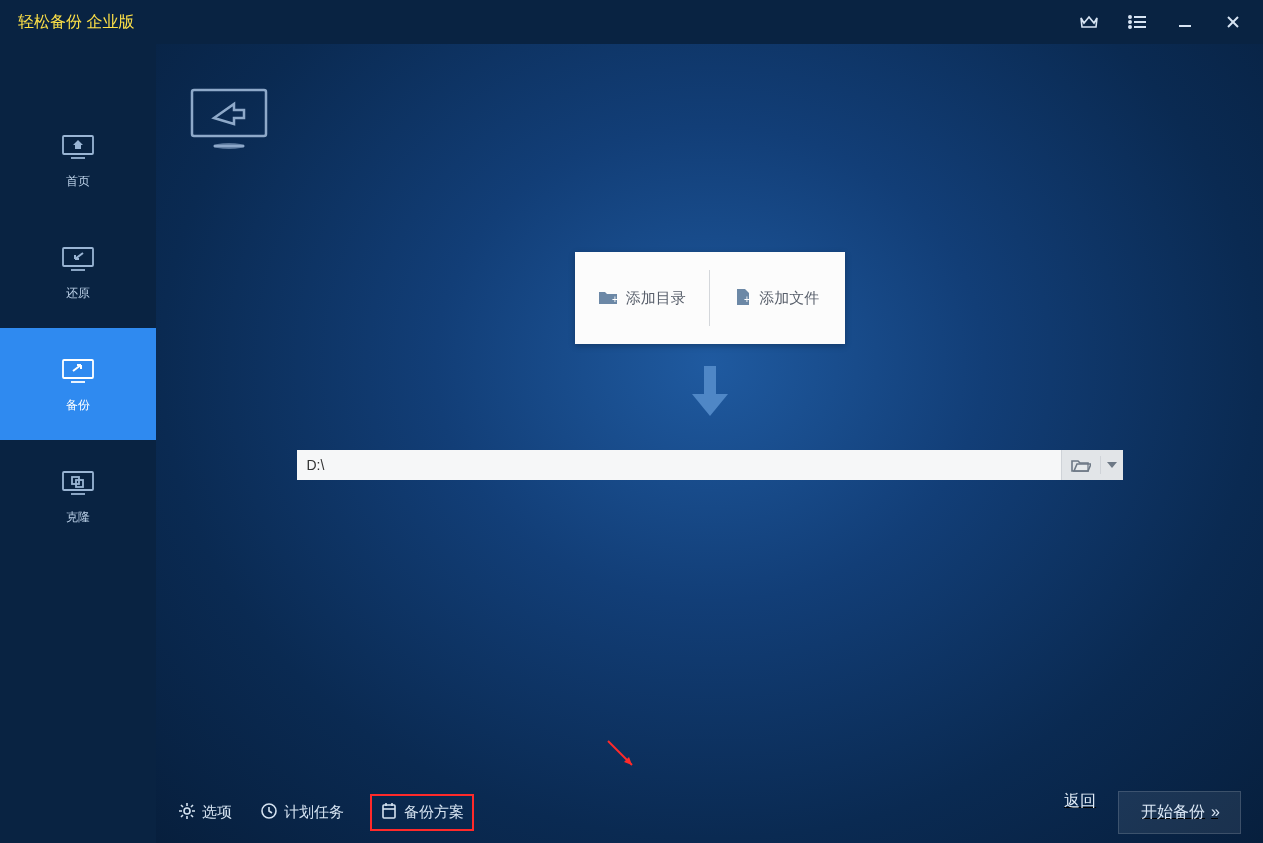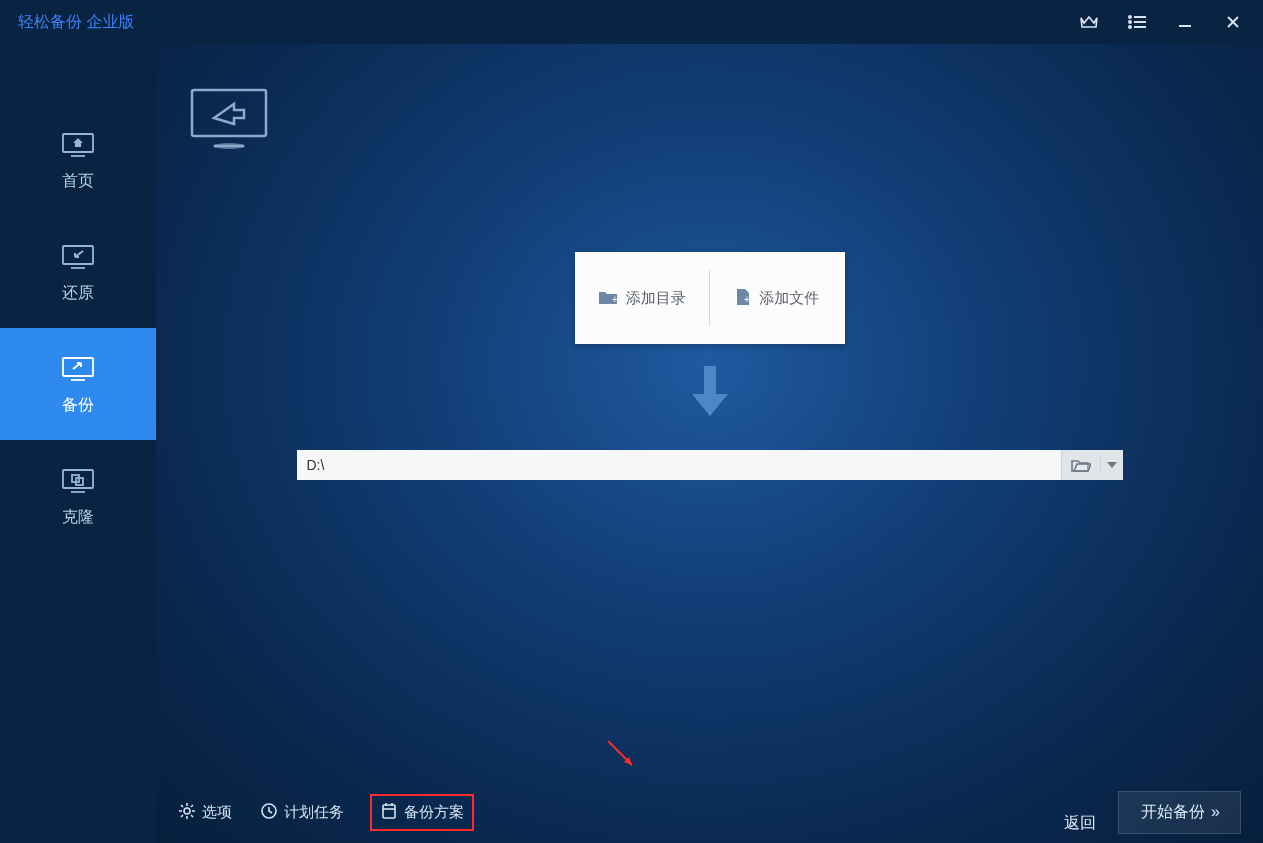--- a/index.html
+++ b/index.html
@@ -17,21 +17,21 @@
     flex-direction: column;
     background: #0a2a52;
   }
   .titlebar {
     height: 44px;
     background: #092342;
     display: flex;
     align-items: center;
     justify-content: space-between;
     padding: 0 18px;
-    color: #3b82f6;
+    color: #fde047;
     flex-shrink: 0;
   }
   .titlebar-title { font-size: 16px; }
   .titlebar-right { display: flex; align-items: center; gap: 24px; }
   .titlebar-btn {
     cursor: pointer; color: #d7e4f3;
     display: flex; align-items: center; justify-content: center;
     width: 24px; height: 24px;
   }
   .body { flex: 1; display: flex; min-height: 0; }
@@ -43,21 +43,21 @@
     padding-top: 60px;
     flex-shrink: 0;
   }
   .side-item {
     height: 112px;
     display: flex; flex-direction: column;
     align-items: center; justify-content: center;
     gap: 12px;
     color: #bcd1e8;
     cursor: pointer;
-    font-size: 16px;
+    font-size: 12px;
   }
   .side-item.active { background: #2f8af0; color: #fff; }
   .side-icon { width: 34px; height: 30px; color: #9ab5d4; display:flex; align-items:center; justify-content:center;}
   .side-item.active .side-icon { color: #fff; }
 
   .main {
     flex: 1;
     position: relative;
     background: radial-gradient(ellipse at 50% 40%, #1f5aa0 0%, #123e77 35%, #0a2a52 70%, #071f3d 100%);
     display: flex; flex-direction: column;
@@ -125,21 +125,21 @@
     height: 62px;
     display:flex; align-items:center; justify-content:space-between;
     padding: 0 22px;
   }
   .footer-left { display:flex; align-items:center; gap:28px; color:#cfe0f1; font-size:15px; }
   .fbtn { display:flex; align-items:center; gap:6px; cursor:pointer; color:#d5e3f1; }
   .fbtn.highlight {
     outline: 2px solid #ff2a2a;
     padding: 6px 8px;
   }
-  .footer-right { display:flex; align-items:flex-end; gap:22px; }
+  .footer-right { display:flex; align-items:flex-start; gap:22px;text-decoration:underline; }
   .back-btn { color:#e2edf8; font-size:16px; cursor:pointer; }
   .start-btn {
     background: rgba(255,255,255,0.08);
     color:#d9e6f4;
     padding: 10px 22px;
     font-size:16px;
     cursor:pointer;
     display:flex; align-items:center; gap:6px;
     border:1px solid rgba(255,255,255,0.15);
   }

